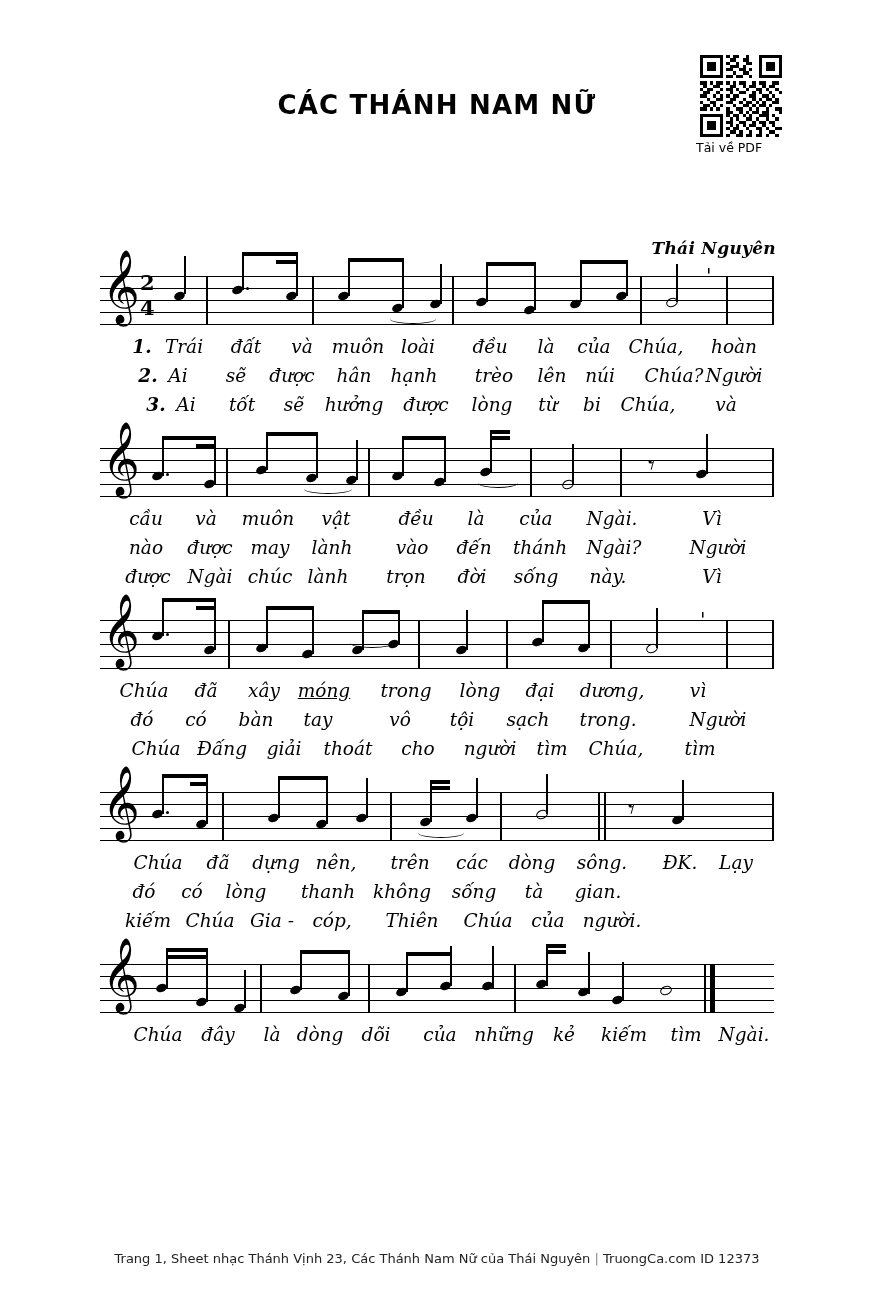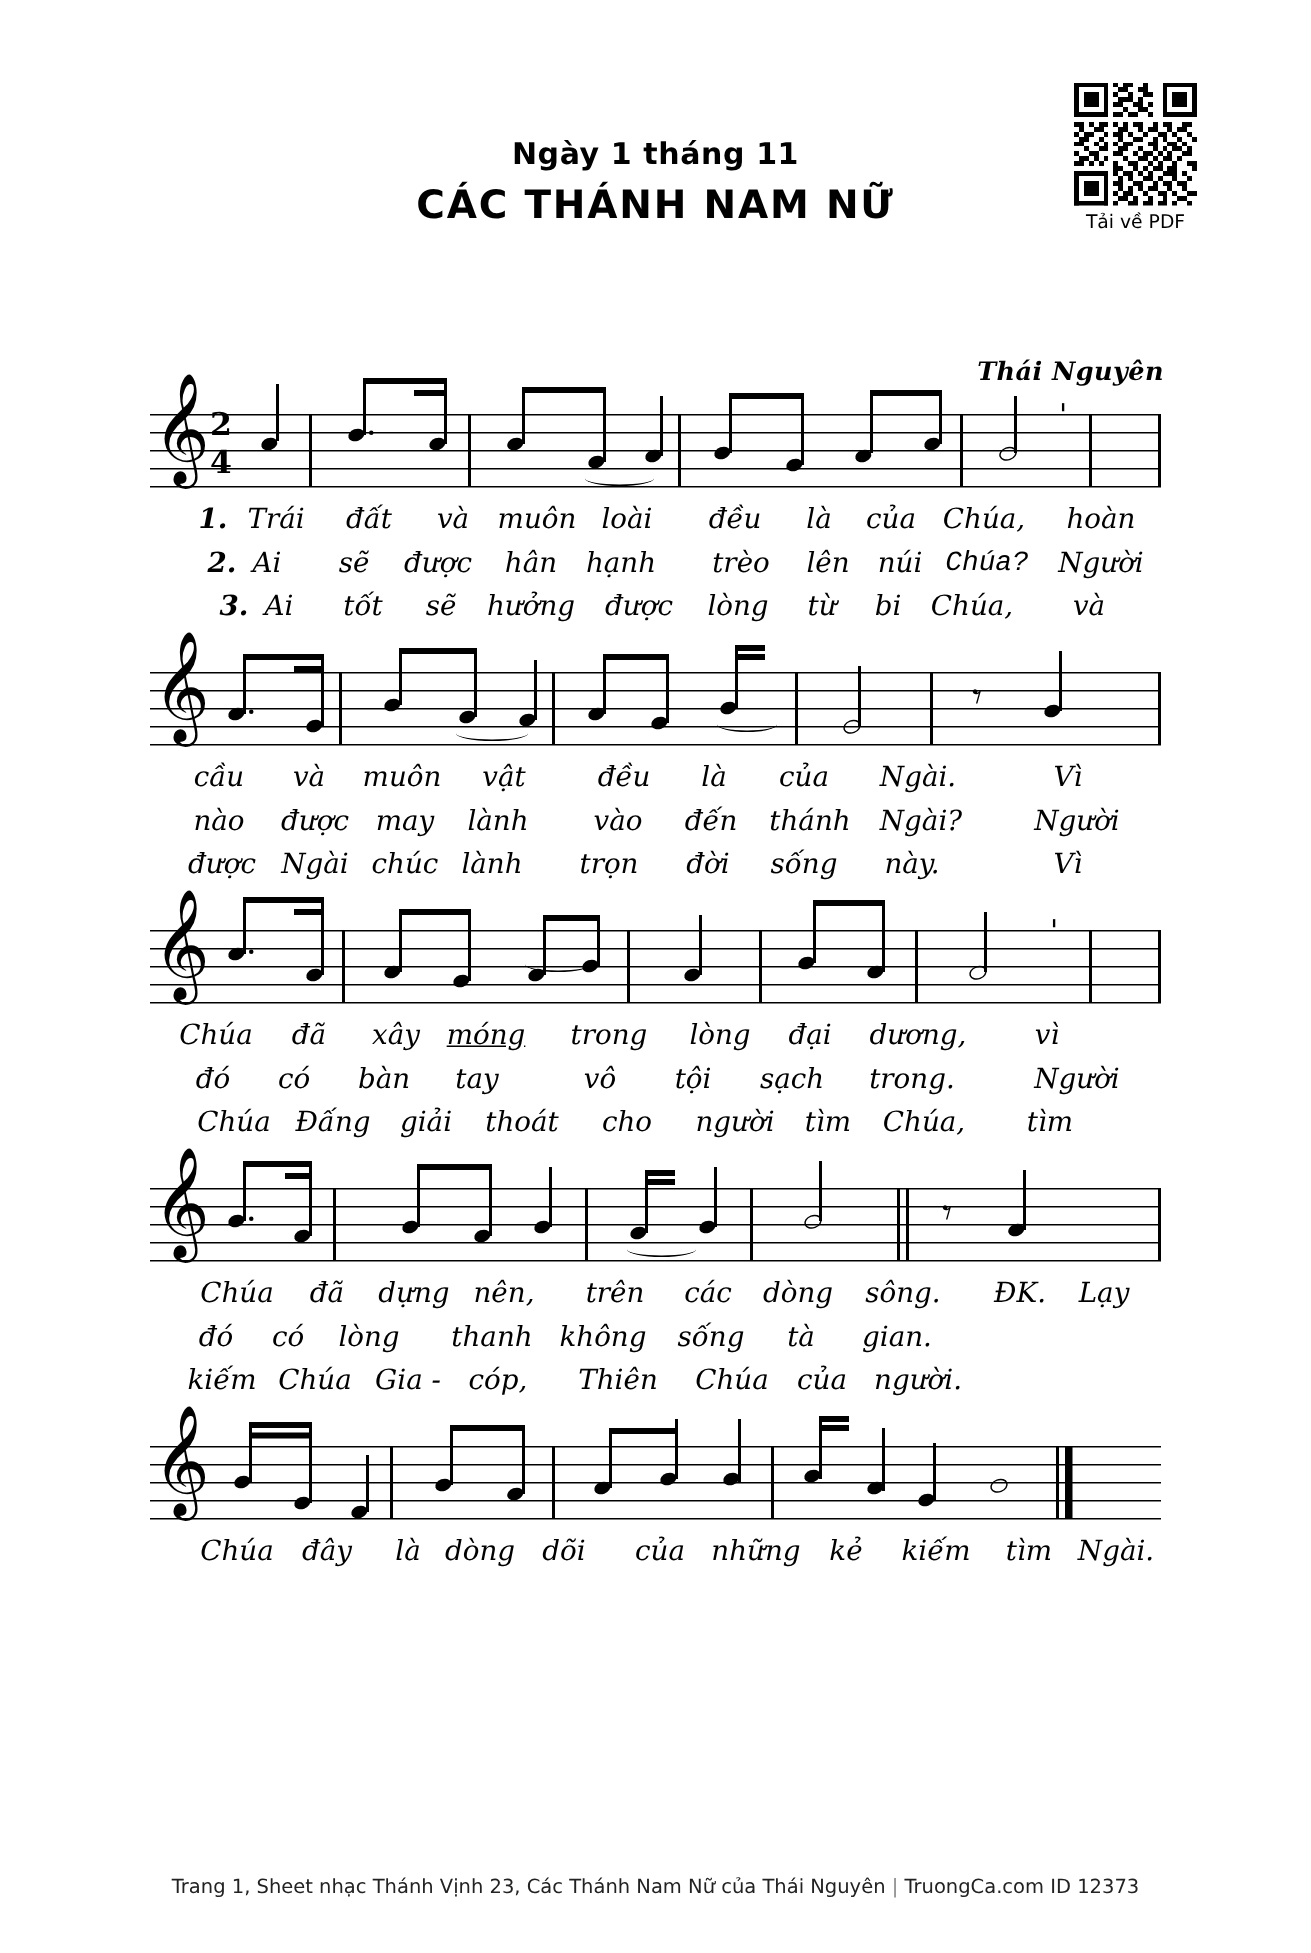--- a/index.html
+++ b/index.html
@@ -47,23 +47,22 @@
     font-family: "DejaVu Sans", sans-serif;
     font-weight: bold;
     font-size: 21px;
     margin: 0;
   }
 
   
   .qr-block {
     position: absolute;
     top: 55px;
-    right: 72px;
+    right: 88px;
     width: 90px;
-    text-align: center;
   }
   .qr-img {
     width: 82px;
     height: 82px;
     display: block;
     margin: 0 auto;
   }
   .qr-caption {
     font-family: "DejaVu Sans", sans-serif;
     font-size: 12.5px;
@@ -395,21 +394,20 @@
           <rect x="14" y="24" width="2" height="1"></rect>
         <rect x="17" y="24" width="2" height="1"></rect>
           <rect x="20" y="24" width="1" height="1"></rect>
           <rect x="23" y="24" width="1" height="1"></rect>
       </g>
     </svg>
     <div class="qr-caption">Tải về PDF</div>
   </div>
 
   <div class="header">
-    <div class="date-line">Ngày 1 tháng 11</div>
     <div class="main-title">CÁC THÁNH NAM NỮ</div>
   </div>
 
   <div class="composer">Thái Nguyên</div>
 
   <div class="system" style="top:268px;">
     <div class="staff">
       <div class="line l1"></div>
       <div class="line l2"></div>
       <div class="line l3"></div>
@@ -480,21 +478,21 @@
       <div class="lyric-line">
         <span class="syl num" style="left:48px;">2.</span>
         <span class="syl" style="left:78px;">Ai</span>
         <span class="syl" style="left:136px;">sẽ</span>
         <span class="syl" style="left:192px;">được</span>
         <span class="syl" style="left:254px;text-align:center;">hân</span>
         <span class="syl" style="left:314px;">hạnh</span>
         <span class="syl" style="left:394px;">trèo</span>
         <span class="syl" style="left:452px;">lên</span>
         <span class="syl" style="left:500px;">núi</span>
-        <span class="syl" style="left:558px;font-family:Liberation Mono, monospace;">Chúa?</span>
+        <span class="syl" style="left:574px;">Chúa?</span>
         <span class="syl" style="left:634px;">Người</span>
       </div>
       <div class="lyric-line">
         <span class="syl num" style="left:56px;">3.</span>
         <span class="syl" style="left:86px;">Ai</span>
         <span class="syl" style="left:142px;">tốt</span>
         <span class="syl" style="left:194px;">sẽ</span>
         <span class="syl" style="left:254px;">hưởng</span>
         <span class="syl" style="left:326px;">được</span>
         <span class="syl" style="left:392px;">lòng</span>

